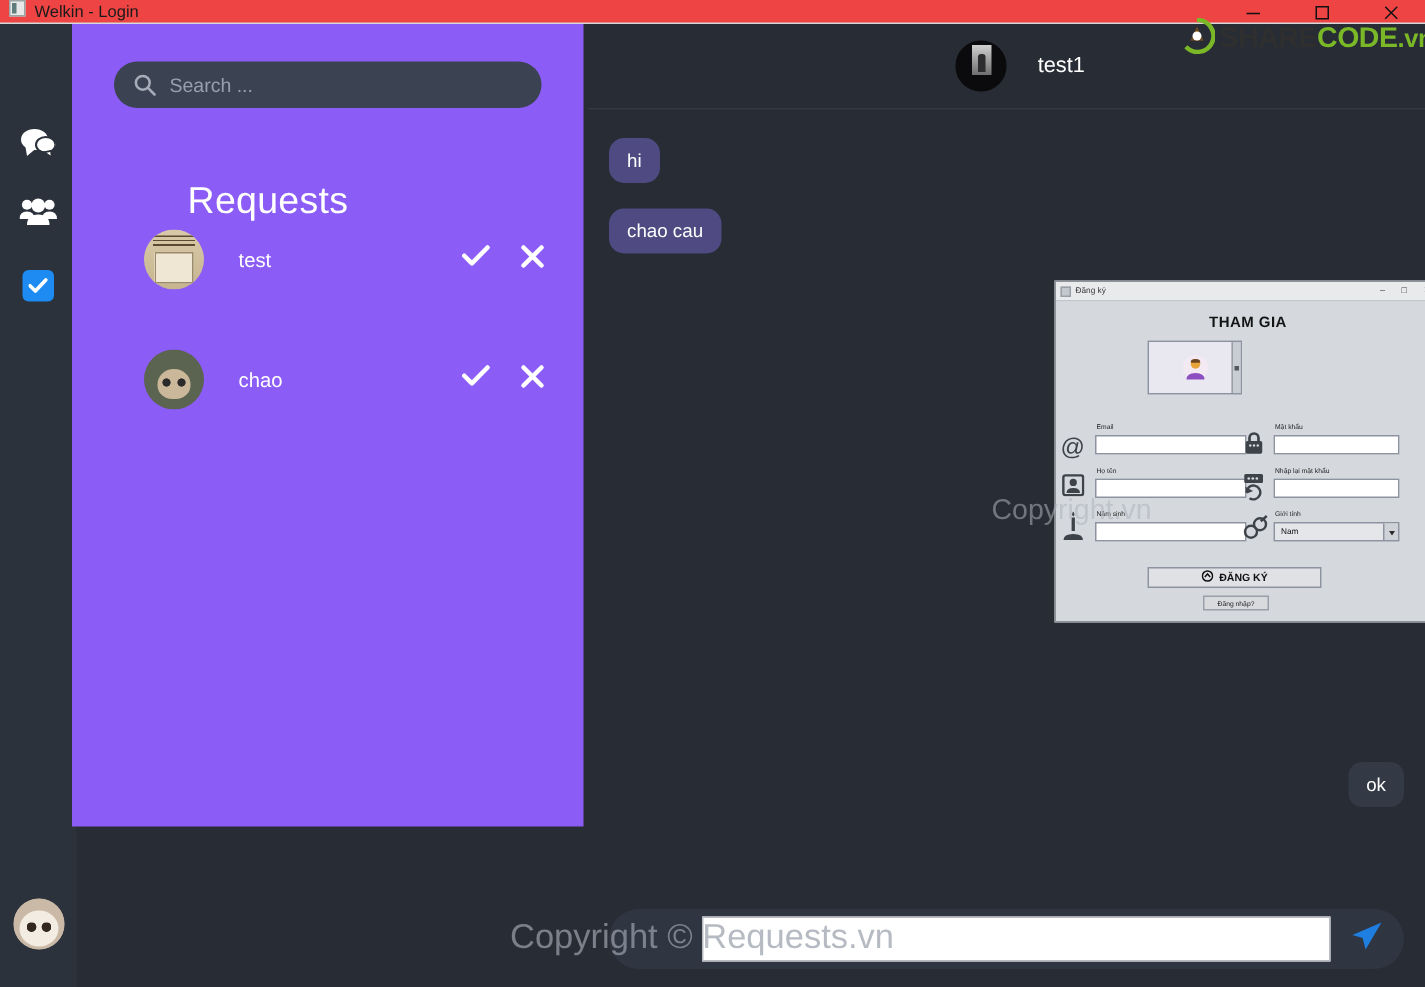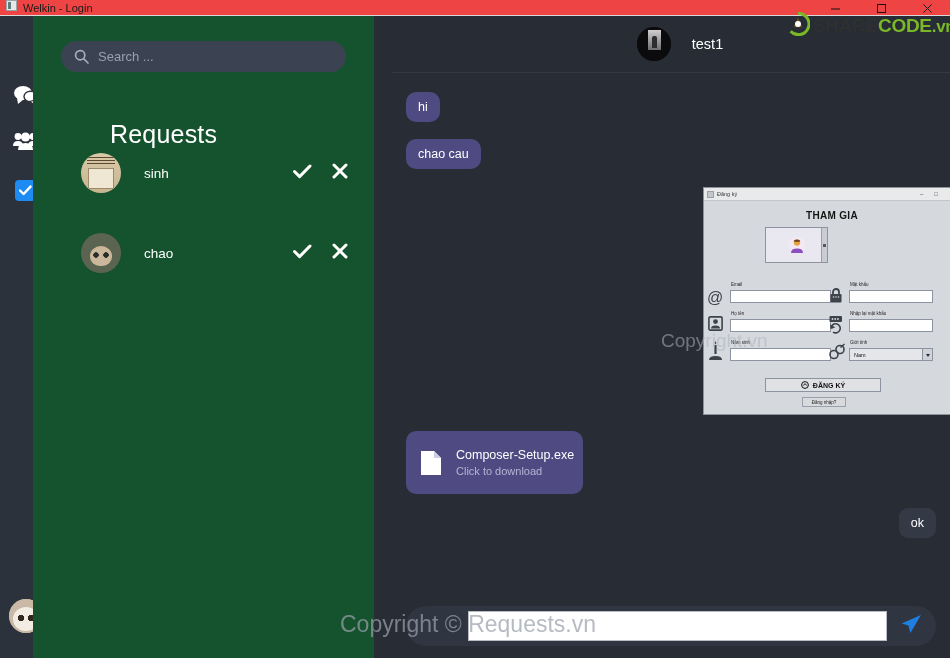--- a/index.html
+++ b/index.html
@@ -100,23 +100,23 @@
     left: 9px; top: 583px;
     width: 34px; height: 34px;
     border-radius: 50%;
     overflow: hidden;
     background: #b9a99b;
   }
 
   
   .listpanel {
     position: absolute;
-    left: 33px; top: 16px;
-    width: 341px; height: 642px;
-    background: #14532d;
+    left: 48px; top: 16px;
+    width: 341px; height: 535px;
+    background: #8b5cf6;
   }
   .search-wrap {
     position: absolute;
     left: 28px; top: 25px;
     width: 285px; height: 31px;
     background: #3b4352;
     border-radius: 16px;
     display: flex;
     align-items: center;
   }
@@ -618,21 +618,21 @@
     </div>
 
     <div class="panel-title">Requests</div>
 
     <div class="req-list">
 
       <div class="req-row">
         <div class="req-avatar">
           <div class="av-news"></div>
         </div>
-        <div class="req-name">sinh</div>
+        <div class="req-name">test</div>
         <div class="req-actions">
           <div class="act-btn">
             <span>
               <svg width="19" height="15" viewBox="0 0 19 15">
                 <polyline points="1.5,7.5 6.6,12.6 17,2" fill="none" stroke="#ffffff" stroke-width="3" stroke-linecap="round" stroke-linejoin="round"></polyline>
               </svg>
             </span>
           </div>
           <div class="act-btn">
             <span>
@@ -785,32 +785,20 @@
                 <polyline points="2.2,4.6 4,2.6 5.8,4.6" fill="none" stroke="#111" stroke-width="1"></polyline>
               </svg>
             </span>
             <span>ĐĂNG KÝ</span>
           </div>
 
           <div class="si-link">Đăng nhập?</div>
         </div>
       </div>
 
-      <div class="file-card">
-        <span class="file-icon">
-          <svg width="22" height="26" viewBox="0 0 22 26">
-            <path d="M1 1 H14 L21 8 V25 H1 Z" fill="#ffffff"></path>
-            <path d="M14 1 V8 H21 Z" fill="#cfcde6"></path>
-          </svg>
-        </span>
-        <span>
-          <span class="file-name">Composer-Setup.exe</span>
-          <span class="file-sub">Click to download</span>
-        </span>
-      </div>
 
       <div class="bubble out" style="right:14px; top:436px;">ok</div>
     </div>
 
     <div class="composer">
       <input class="composer-input" type="text" placeholder="" style="">
       <div class="send-btn">
         <span>
           <svg width="24" height="24" viewBox="0 0 24 24">
             <path d="M22 3 L2.6 11.4 L9.4 13.4 L11.4 21 Z" fill="#1f7fe0"></path>

